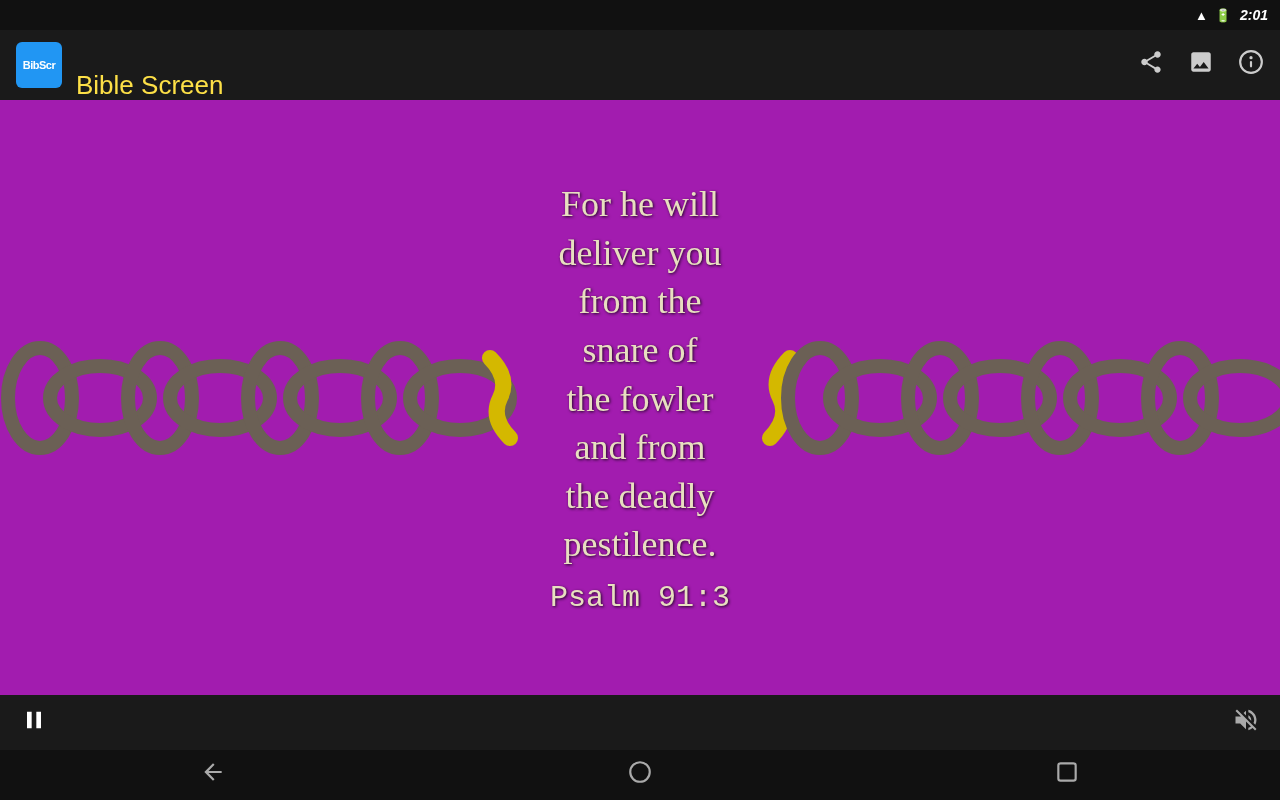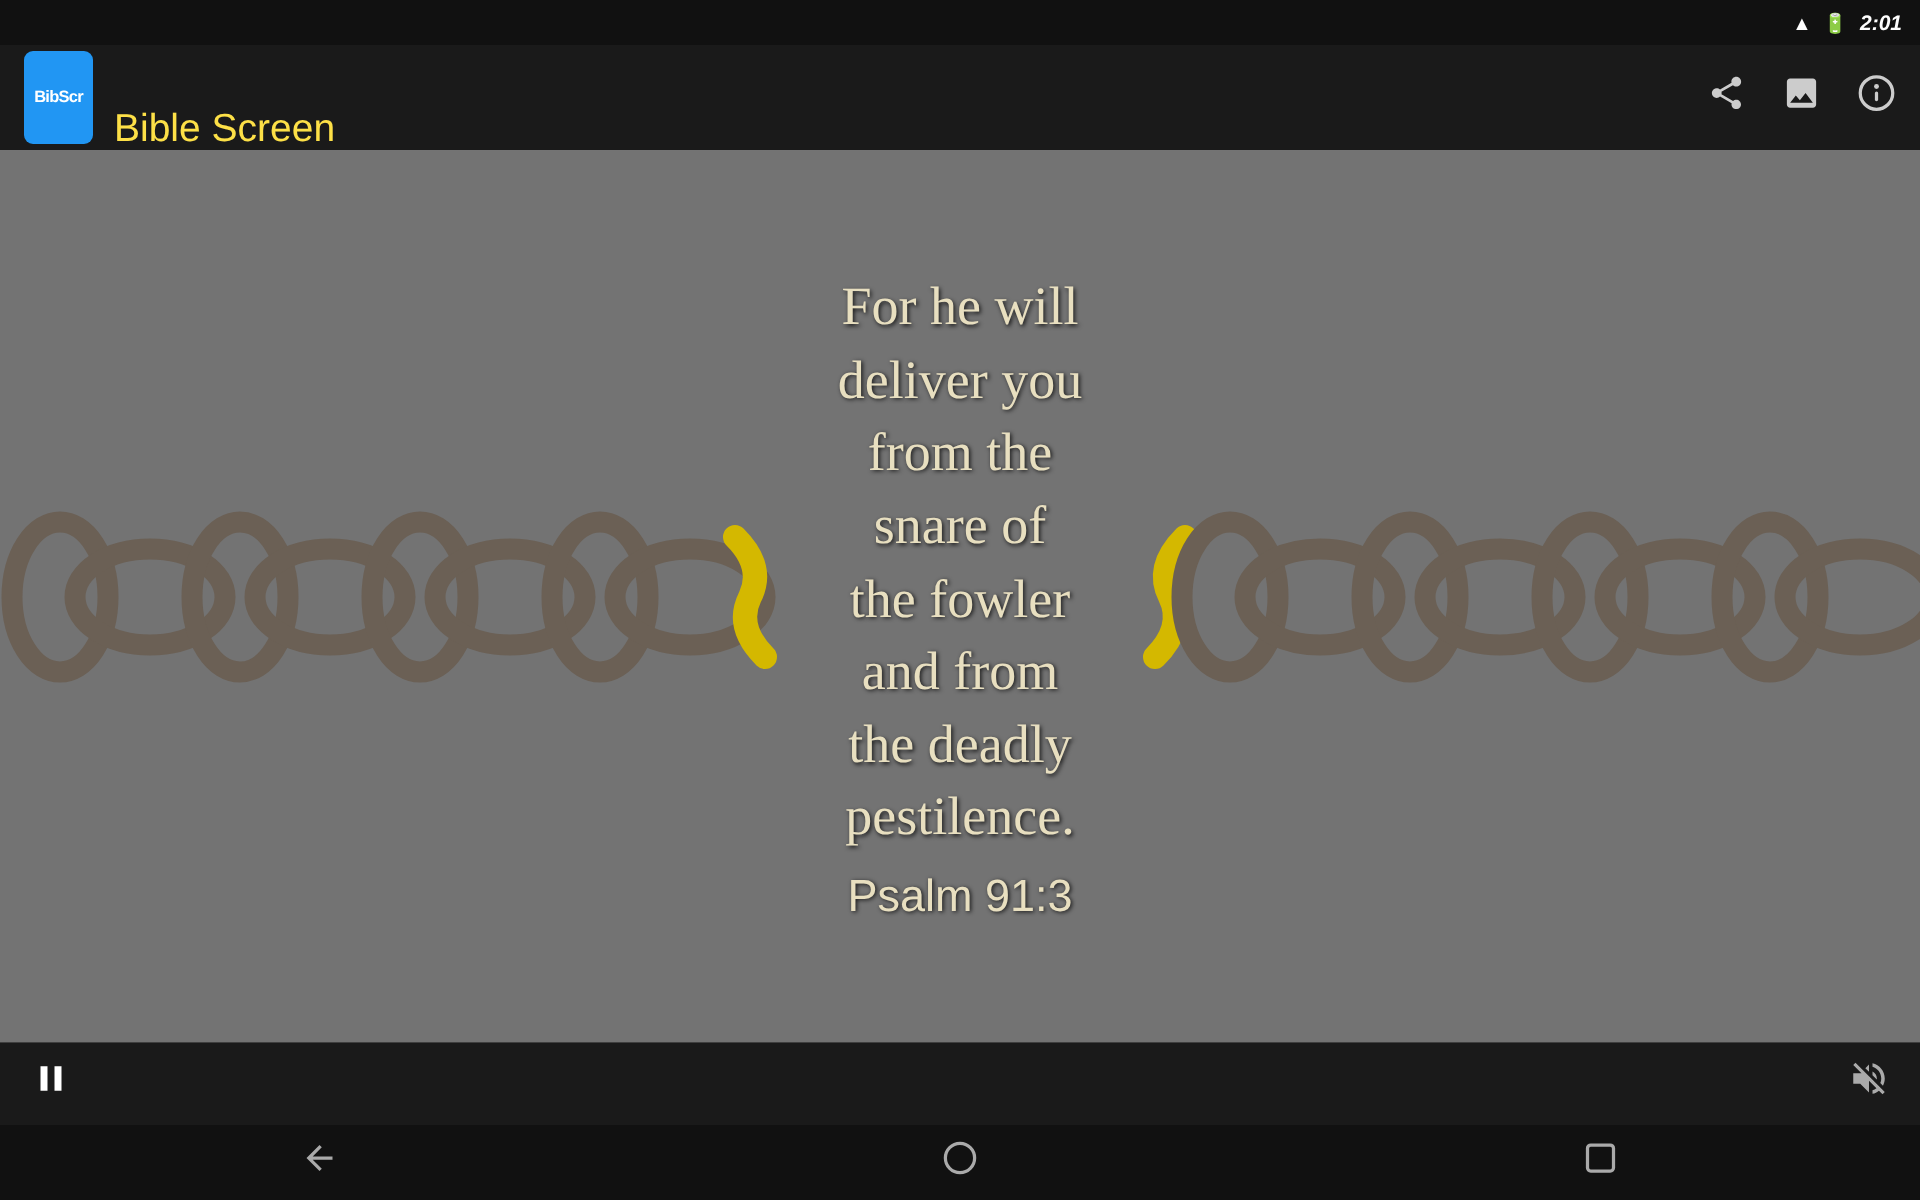--- a/index.html
+++ b/index.html
@@ -44,21 +44,21 @@
       padding: 0 16px;
       justify-content: space-between;
     }
     #app-bar-left {
       display: flex;
       align-items: center;
       gap: 14px;
     }
     #app-icon {
       width: 46px;
-      height: 62px;
+      height: 46px;
       background: #2196f3;
       border-radius: 6px;
       display: flex;
       align-items: center;
       justify-content: center;
       color: #fff;
       font-size: 11px;
       font-weight: bold;
       letter-spacing: -0.5px;
     }
@@ -76,21 +76,21 @@
     .toolbar-icon {
       color: #ccc;
       font-size: 22px;
       cursor: pointer;
     }
 
     
     #main-content {
       width: 100%;
       height: 595px;
-      background: #737373;
+      background: #a21caf;
       position: relative;
       overflow: hidden;
       display: flex;
       align-items: center;
       justify-content: center;
     }
 
     .chain-svg {
       width: 100%;
       height: 160px;
@@ -105,21 +105,21 @@
     }
     #verse-text {
       font-size: 36px;
       line-height: 1.35;
       font-family: Georgia, serif;
       text-shadow: 1px 1px 3px rgba(0,0,0,0.8);
     }
     #verse-ref {
       font-size: 30px;
       margin-top: 12px;
-      font-family: Liberation Sans, sans-serif;
+      font-family: Liberation Mono, monospace;
       color: #e8dfc0;
       text-shadow: 1px 1px 3px rgba(0,0,0,0.8);
     }
 
     
     #controls-bar {
       width: 100%;
       height: 55px;
       background: #1a1a1a;
       display: flex;

